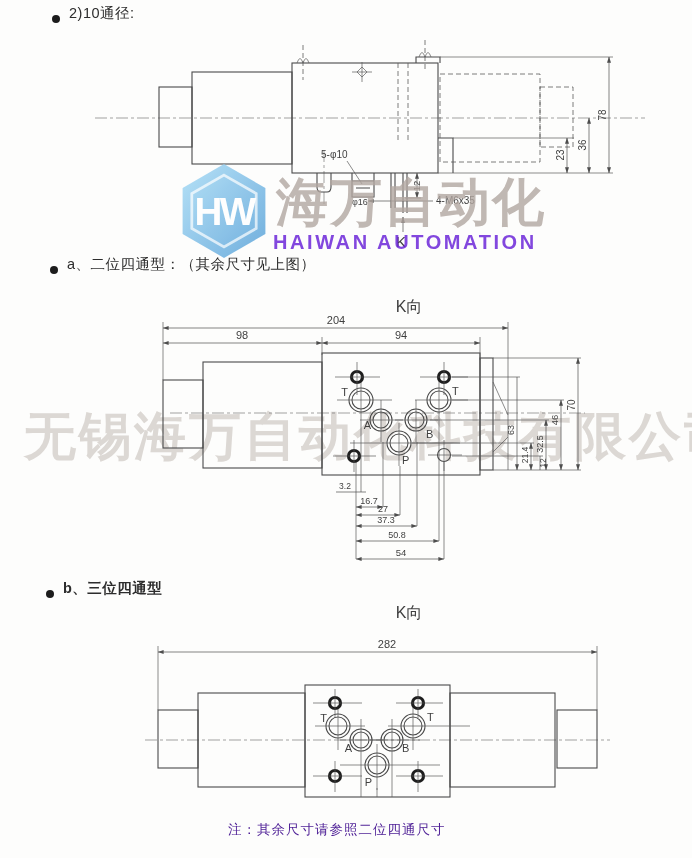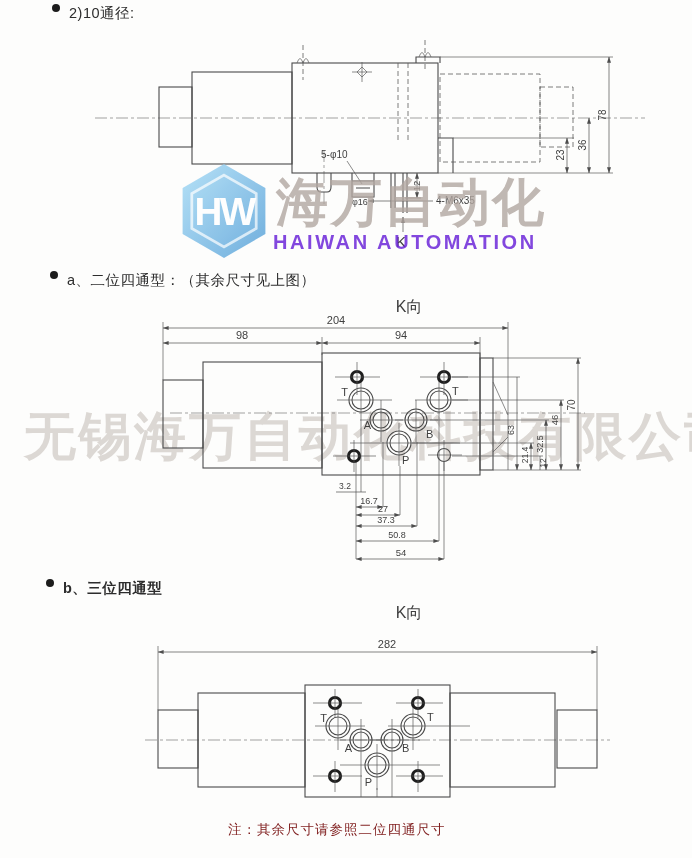--- a/index.html
+++ b/index.html
@@ -1,21 +1,21 @@
 <!DOCTYPE html>
 <html><head>
 <meta charset="utf-8">
 <style>
   html,body{margin:0;padding:0;}
   body{width:692px;height:858px;position:relative;background:#fdfdfc;
        font-family:"Liberation Sans","DejaVu Sans",sans-serif;overflow:hidden;}
   .abs{position:absolute;}
-  .bullet-line{display:flex;align-items:flex-start;color:#2d2d2d;font-size:14.5px;letter-spacing:.5px;z-index:4;}
+  .bullet-line{display:flex;align-items:flex-end;color:#2d2d2d;font-size:14.5px;letter-spacing:.5px;z-index:4;}
   .dot{width:8px;height:8px;border-radius:50%;background:#1c1c1c;margin-right:9px;flex:0 0 auto;}
-  .note{color:#7f1d1d;font-size:13.5px;letter-spacing:1px;z-index:4;}
+  .note{color:#4c1d95;font-size:13.5px;letter-spacing:1px;z-index:4;}
   svg.drawing{position:absolute;left:0;z-index:2;}
   svg.drawing text{font-family:"Liberation Sans","DejaVu Sans",sans-serif;fill:#3f3f3f;}
   .t10{font-size:10px;} .t11{font-size:11px;} .t95{font-size:9.5px;}
   .t9{font-size:9px;} .t85{font-size:8.5px;} .t15{font-size:15px;} .t16{font-size:16px;fill:#222;}
   .outline{fill:none;stroke:#4a4a4a;stroke-width:1.1;}
   .thin{fill:none;stroke:#5a5a5a;stroke-width:.7;}
   .dash{fill:none;stroke:#5a5a5a;stroke-width:.8;stroke-dasharray:5 3;}
   .cl{fill:none;stroke:#787878;stroke-width:.7;stroke-dasharray:12 3 3 3;}
   .dim{fill:none;stroke:#4d4d4d;stroke-width:.7;}
   .ring{fill:none;stroke:#4a4a4a;stroke-width:1.1;}
@@ -92,21 +92,21 @@
         <stop offset="1" stop-color="#4f9cd6"></stop>
     </linearGradient>
   </defs>
   <polygon points="50,2 95,28 95,78 50,104 5,78 5,28" fill="url(#lgrad)" opacity=".92"></polygon>
   <polygon points="50,14 85,34 85,72 50,92 15,72 15,34" fill="none" stroke="#ffffff" stroke-width="3" opacity=".7"></polygon>
   <text x="50" y="68" text-anchor="middle" font-size="42" font-weight="bold" fill="#ffffff" style="letter-spacing:-3px">HW</text>
 </svg>
 <div class="abs wm-cn" style="left:276px;top:168px;">海万自动化</div>
 <div class="abs wm-en" style="left:273px;top:231px;">HAIWAN AUTOMATION</div>
 
-<div class="abs bullet-line" style="left:50px;top:271px;">
+<div class="abs bullet-line" style="left:50px;top:255px;">
   <span class="dot"></span>
   <span>a、二位四通型：（其余尺寸见上图）</span>
 </div>
 
 <svg class="drawing" style="top:290px;" width="692" height="290" viewBox="0 290 692 290">
   <defs>
     <marker id="arrB" viewBox="0 0 10 10" refX="9.5" refY="5" markerWidth="8.5" markerHeight="8.5" orient="auto-start-reverse">
       <path d="M10,5 L0,1.6 L0,8.4 Z" fill="#4d4d4d"></path>
     </marker>
   </defs>

